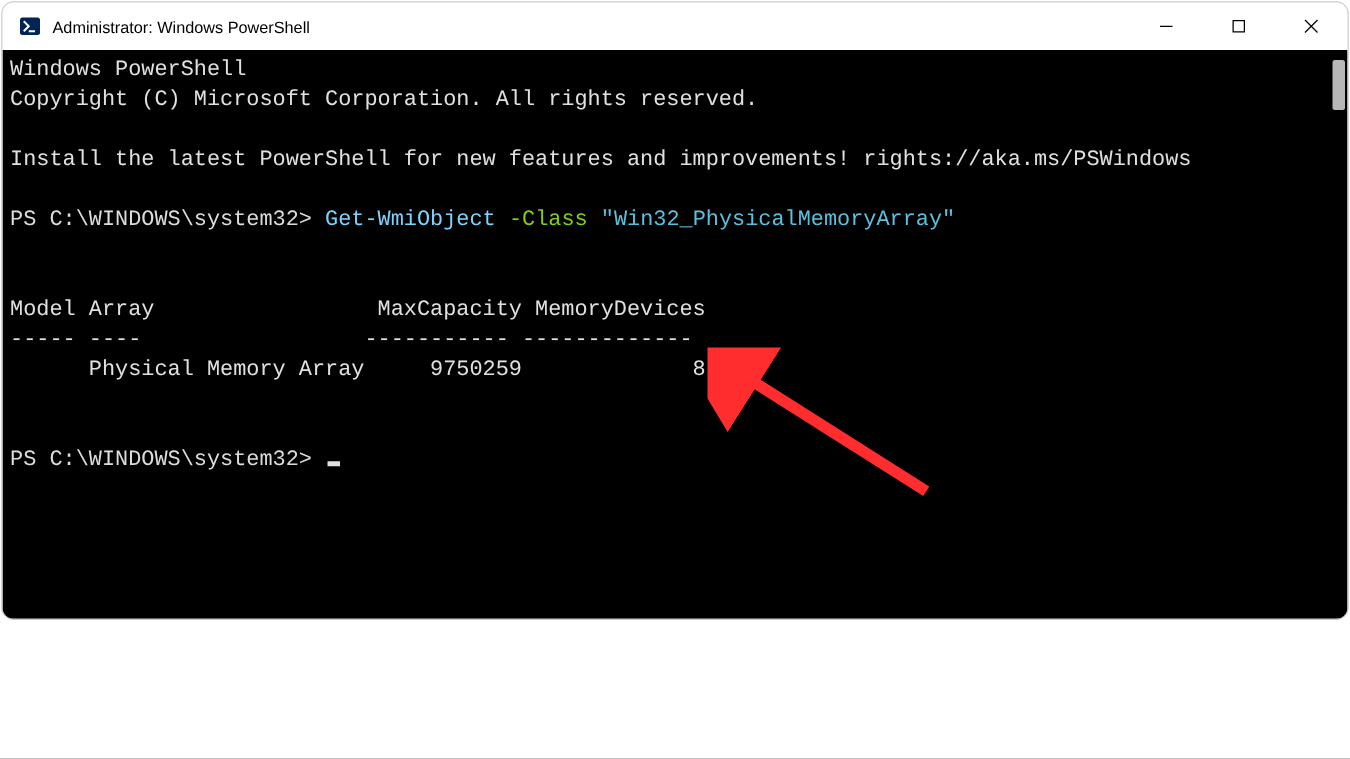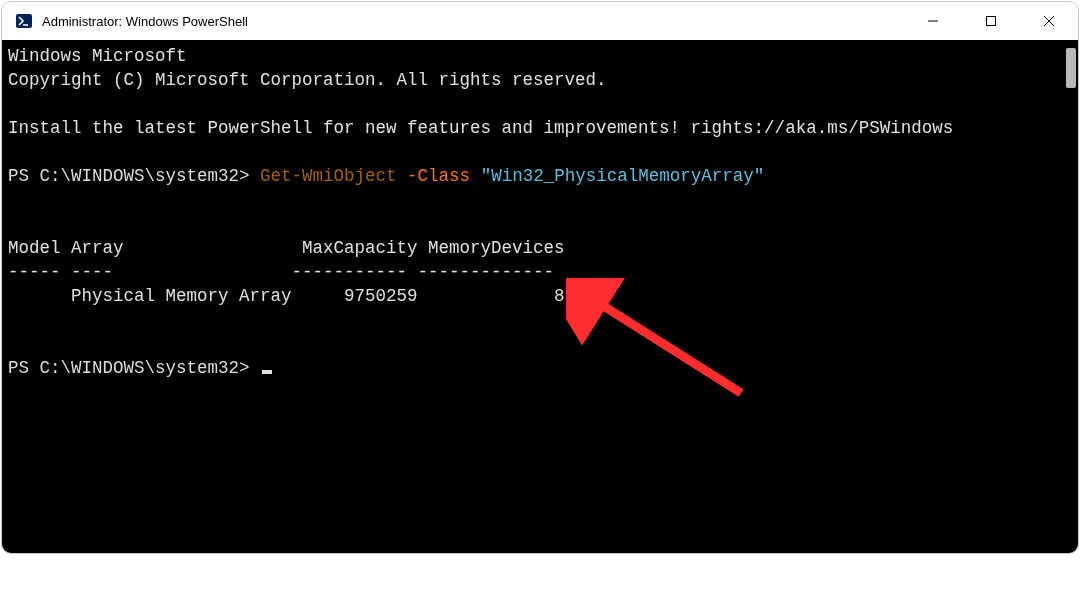--- a/index.html
+++ b/index.html
@@ -6,21 +6,21 @@
     body {
       width:1080px; height:607px;
       background:#fff;
       font-family:"Segoe UI",Tahoma,sans-serif;
       overflow:hidden;
       position:relative;
     }
     .window {
       position:absolute;
       top:1px; left:1px;
-      width:1078px; height:553px;
+      width:1078px; height:495px;
       border:1px solid #c8c8c8;
       border-radius:10px;
       overflow:hidden;
       display:flex;
       flex-direction:column;
       background:#fff;
     }
     .titlebar {
       height:38px;
       background:#fff;
@@ -51,22 +51,22 @@
       color:#e0e0e0;
       font-family:Consolas,"Courier New",monospace;
       font-size:17.5px;
       line-height:24px;
       padding:4px 6px;
       white-space:pre;
       overflow:hidden;
       position:relative;
     }
     .prompt { color:#dcdcdc; }
-    .cmdlet { color:#a16207;margin-top:44px; }
-    .param  { color:#f97316;text-align:right; }
+    .cmdlet { color:#7dd3fc;margin-top:44px; }
+    .param  { color:#84cc16;text-align:right; }
     .quoted { color:#5ac0de; }
     .cursor {
       display:inline-block;
       width:10px; height:4px;
       background:#e0e0e0;
       vertical-align:-1px;
       margin-left:2px;
     }
     .scrollbar-stub {
       position:absolute;
@@ -104,21 +104,21 @@
       </div>
       <div class="win-btn">
         <svg width="12" height="12" viewBox="0 0 12 12">
             <line x1="1" y1="1" x2="11" y2="11" stroke-width="1"></line>
             <line x1="11" y1="1" x2="1" y2="11" stroke-width="1"></line>
           </svg>
       </div>
     </div>
   </div>
 
-  <div class="terminal"><span>Windows Microsoft</span>
+  <div class="terminal"><span>Windows PowerShell</span>
 <span>Copyright (C) Microsoft Corporation. All rights reserved.</span>
 
 <span>Install the latest PowerShell for new features and improvements! rights://aka.ms/PSWindows</span>
 
 <span class="prompt">PS C:\WINDOWS\system32&gt;</span> <span class="cmdlet">Get-WmiObject</span> <span class="param">-Class</span> <span class="quoted">"Win32_PhysicalMemoryArray"</span>
 
 
 <span>Model Array                 MaxCapacity MemoryDevices</span>
 <span>----- ----                 ----------- -------------</span>
 <span>      Physical Memory Array     9750259             8</span>

